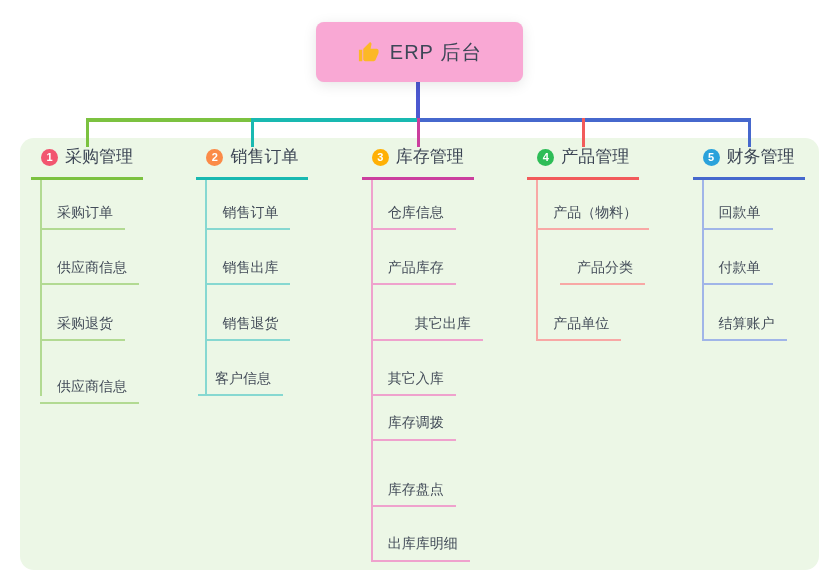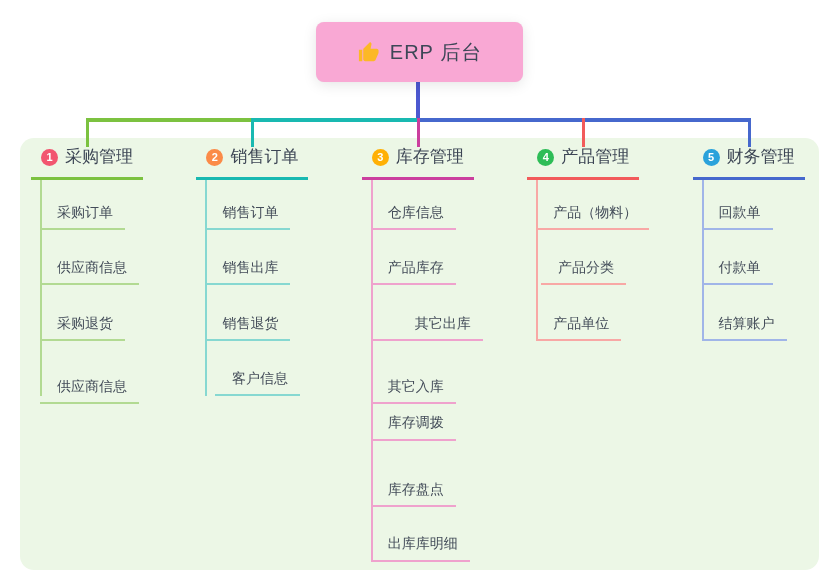--- a/index.html
+++ b/index.html
@@ -77,40 +77,40 @@
       <div class="child-row" style="left: 40px; top: 312.6px; border-bottom-color: rgb(178, 218, 146);">采购退货</div>
       <div class="child-row" style="left: 40px; top: 376px; border-bottom-color: rgb(178, 218, 146);">供应商信息</div>
       <div class="branch-title" style="left: 196.4px; top: 146px; border-bottom-color: rgb(25, 185, 177);">
         <div class="badge" style="background: rgb(251, 139, 72);">2</div>
         <div>销售订单</div>
       </div>
       <div class="spine" style="left: 205.4px; top: 180px; height: 215.9px; background: rgb(134, 216, 209);"></div>
       <div class="child-row" style="left: 205.4px; top: 202px; border-bottom-color: rgb(134, 216, 209);">销售订单</div>
       <div class="child-row" style="left: 205.4px; top: 257.3px; border-bottom-color: rgb(134, 216, 209);">销售出库</div>
       <div class="child-row" style="left: 205.4px; top: 312.6px; border-bottom-color: rgb(134, 216, 209); text-align: center;">销售退货</div>
-      <div class="child-row" style="left: 215px; top: 367.9px; border-bottom-color: rgb(134, 216, 209);">客户信息</div>
+      <div class="child-row" style="left: 198px; top: 367.9px; border-bottom-color: rgb(134, 216, 209);">客户信息</div>
       <div class="branch-title" style="left: 361.8px; top: 146px; border-bottom-color: rgb(203, 63, 158);">
         <div class="badge" style="background: rgb(255, 176, 5);">3</div>
         <div>库存管理</div>
       </div>
       <div class="spine" style="left: 370.8px; top: 180px; height: 381.8px; background: rgb(239, 162, 205);"></div>
       <div class="child-row" style="left: 370.8px; top: 202px; border-bottom-color: rgb(239, 162, 205);">仓库信息</div>
       <div class="child-row" style="left: 370.8px; top: 257.3px; border-bottom-color: rgb(239, 162, 205);">产品库存</div>
       <div class="child-row" style="left: 370.8px; top: 312.6px; border-bottom-color: rgb(239, 162, 205); padding-left: 44px;">其它出库</div>
-      <div class="child-row" style="left: 370.8px; top: 367.9px; border-bottom-color: rgb(239, 162, 205); margin-top: 8px;">其它入库</div>
+      <div class="child-row" style="left: 370.8px; top: 367.9px; border-bottom-color: rgb(239, 162, 205);">其它入库</div>
       <div class="child-row" style="left: 370.8px; top: 413px; border-bottom-color: rgb(239, 162, 205); font-family: Liberation Serif, serif;">库存调拨</div>
       <div class="child-row" style="left: 370.8px; top: 478.5px; border-bottom-color: rgb(239, 162, 205);">库存盘点</div>
       <div class="child-row" style="left: 370.8px; top: 533.8px; border-bottom-color: rgb(239, 162, 205); font-family: Liberation Serif, serif;">出库库明细</div>
       <div class="branch-title" style="left: 527.2px; top: 146px; border-bottom-color: rgb(242, 91, 91);">
         <div class="badge" style="background: rgb(46, 189, 87);">4</div>
         <div>产品管理</div>
       </div>
       <div class="spine" style="left: 536.2px; top: 180px; height: 160.6px; background: rgb(248, 168, 165);"></div>
       <div class="child-row" style="left: 536.2px; top: 202px; border-bottom-color: rgb(248, 168, 165);">产品（物料）</div>
-      <div class="child-row" style="left: 541px; top: 257.3px; border-bottom-color: rgb(248, 168, 165);">产品分类</div>
+      <div class="child-row" style="left: 560px; top: 257.3px; border-bottom-color: rgb(248, 168, 165);">产品分类</div>
       <div class="child-row" style="left: 536.2px; top: 312.6px; border-bottom-color: rgb(248, 168, 165);">产品单位</div>
       <div class="branch-title" style="left: 692.6px; top: 146px; border-bottom-color: rgb(70, 104, 205);">
         <div class="badge" style="background: rgb(42, 162, 219);">5</div>
         <div>财务管理</div>
       </div>
       <div class="spine" style="left: 701.6px; top: 180px; height: 160.6px; background: rgb(160, 181, 232);"></div>
       <div class="child-row" style="left: 701.6px; top: 202px; border-bottom-color: rgb(160, 181, 232);">回款单</div>
       <div class="child-row" style="left: 701.6px; top: 257.3px; border-bottom-color: rgb(160, 181, 232);">付款单</div>
       <div class="child-row" style="left: 701.6px; top: 312.6px; border-bottom-color: rgb(160, 181, 232);">结算账户</div>
     </div>

